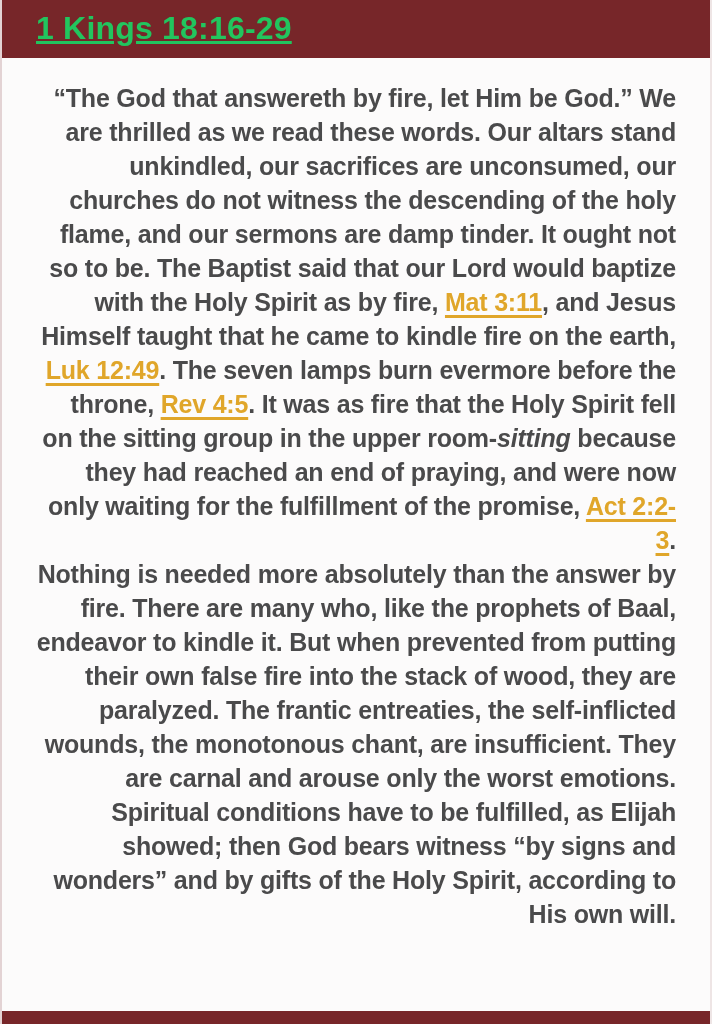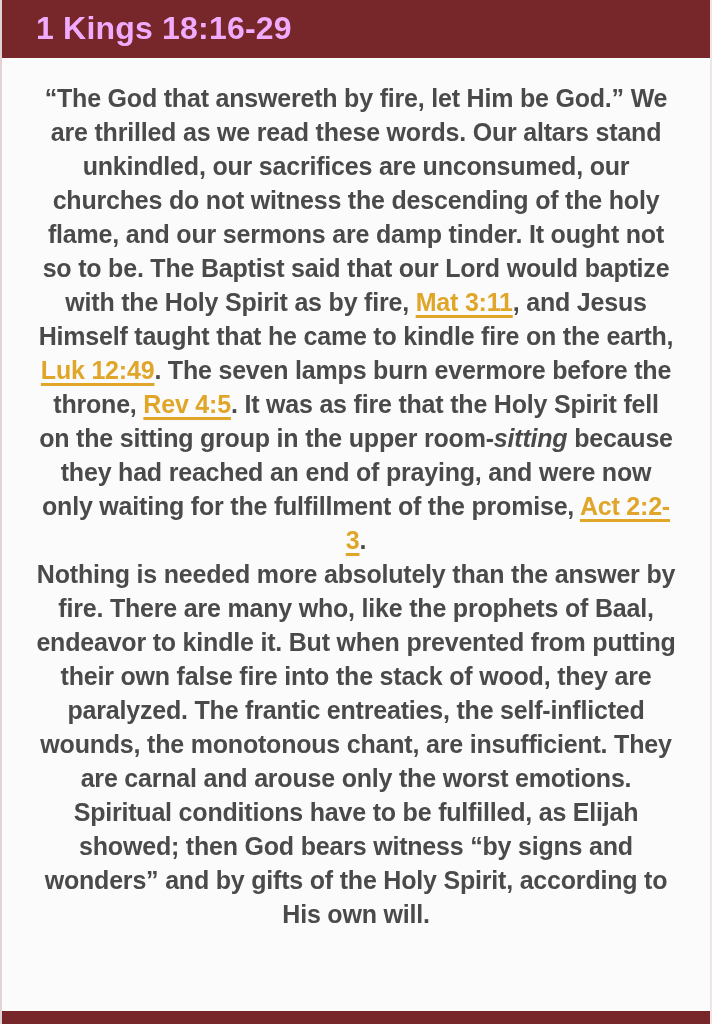--- a/index.html
+++ b/index.html
@@ -21,42 +21,43 @@
     position: absolute;
     top: 0; left: 0; right: 0;
     height: 58px;
     background: #772629;
     display: flex;
     align-items: center;
     padding-left: 34px;
     box-sizing: border-box;
   }
   .header-title {
-    color: #f0abfc;
+    color: #22c55e;
     font-size: 32px;
     font-weight: 700;
     letter-spacing: 0.2px;
     line-height: 1;
     padding-bottom: 2px;
+    text-decoration: underline;
   }
   .content {
     position: absolute;
     top: 58px; left: 0; right: 0; bottom: 13px;
     padding: 23px 34px 0 34px;
     box-sizing: border-box;
     overflow: hidden;
   }
   .content p {
     margin: 0;
     color: #4a4a4b;
     font-size: 25px;
     font-weight: 700;
     line-height: 34px;
     letter-spacing: -0.2px;
-    text-align: center;
+    text-align: right;
   }
   .scripture-link {
     color: #e0a62a;
     font-weight: 700;
     text-decoration: underline;
     text-decoration-thickness: 2.5px;
     text-underline-offset: 4px;
     cursor: pointer;
   }
   .italic-word { font-style: italic; }

